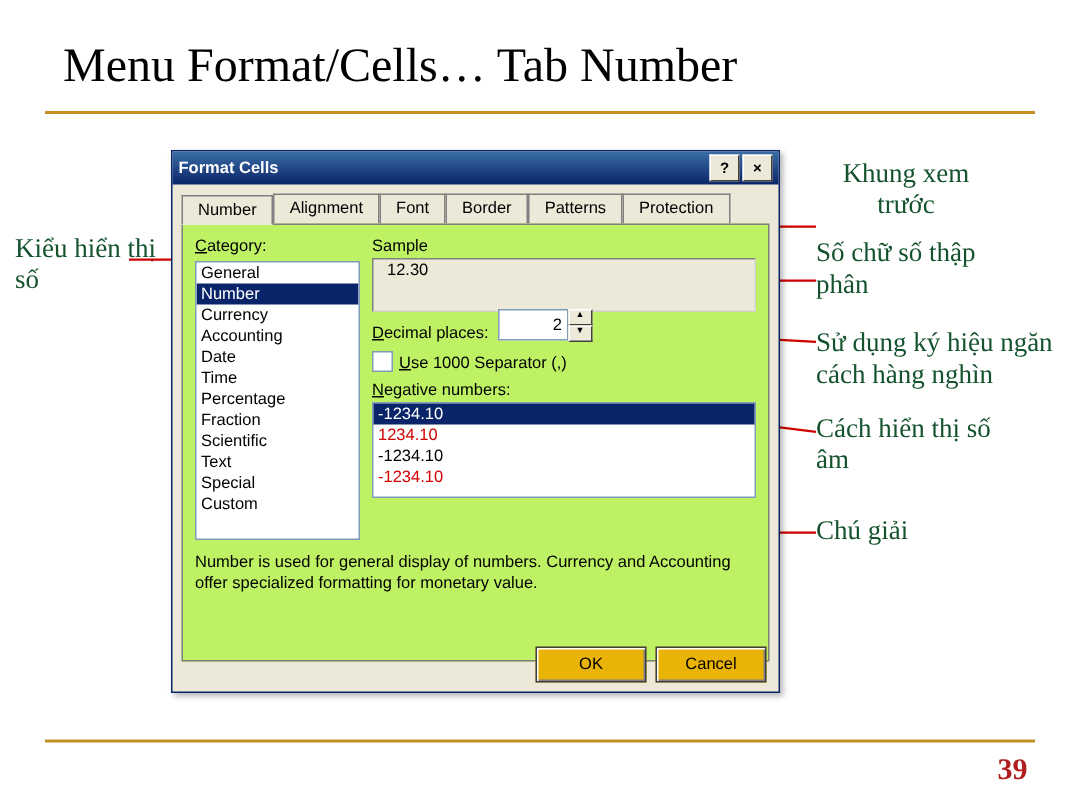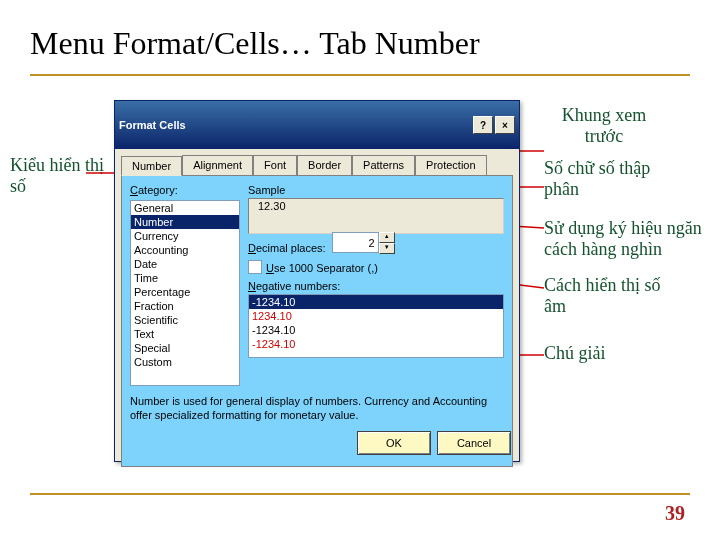--- a/index.html
+++ b/index.html
@@ -1,28 +1,28 @@
 <!DOCTYPE html>
 <html><head>
 <meta charset="utf-8">
 <style>
   body{margin:0;font-family:"Times New Roman",serif;background:#fff;width:720px;height:540px;position:relative}
   .slide{width:720px;height:540px;position:relative;box-sizing:border-box;padding:20px 30px}
-  .title{font-size:32px;color:#000;margin:5px 0 10px 0}
+  .title{font-size:32px;color:#000;margin:5px 0 10px 12px}
   .rule{height:2px;background:#c09020;margin:12px 0 0 0}
   .rule.bot{position:absolute;left:30px;right:30px;bottom:45px}
   .pagenum{position:absolute;right:35px;bottom:15px;color:#b02020;font-size:20px;font-weight:bold;font-family:"Times New Roman",serif}
   .ann{position:absolute;font-family:"Times New Roman",serif;color:#14532d;font-size:18px;line-height:1.15}
   .dlg{position:absolute;left:114px;top:100px;width:404px;height:360px;background:#ece9d8;border:1px solid #0a246a;font-family:Tahoma,sans-serif;font-size:11px;color:#000;box-shadow:2px 2px 4px rgba(0,0,0,.3)}
-  .tb{height:22px;background:linear-gradient(#3a6ea5,#0a246a);color:#fff;display:flex;align-items:center;padding:13px 4px;font-weight:bold}
+  .tb{height:22px;background:linear-gradient(#3a6ea5,#0a246a);color:#fff;display:flex;align-items:center;padding:0 4px;font-weight:bold}
   .tb .btn{width:18px;height:16px;background:#ece9d8;border:1px solid #fff;border-right-color:#404040;border-bottom-color:#404040;margin-left:2px;display:flex;align-items:center;justify-content:center;color:#000;font-family:Arial;font-size:10px;font-weight:bold}
   .tabs{display:flex;padding:6px 6px 0 6px;gap:0}
   .tab{padding:3px 10px;border:1px solid #808080;border-bottom:none;background:#ece9d8;position:relative}
   .tab.active{background:#ece9d8;border-bottom:1px solid #ece9d8;top:1px;z-index:2}
-  .tabpanel{margin:0 6px 6px 6px;border:1px solid #808080;background:#7dd3fc;height:292px;padding:8px;box-sizing:border-box;position:relative}
+  .tabpanel{margin:0 6px 6px 6px;border:1px solid #808080;background:#bef264;height:292px;padding:8px;box-sizing:border-box;position:relative}
   .lbl{font-size:11px}
   .u{text-decoration:underline}
   .catlist{position:absolute;left:8px;top:24px;width:108px;height:184px;background:#fff;border:1px solid #7f9db9;overflow:hidden}
   .catlist div{padding:0 3px;line-height:14px}
   .catlist .sel{background:#0a246a;color:#fff}
   .sample{position:absolute;left:126px;top:8px;right:8px}
   .sample .box{height:34px;border:1px solid #d4d0c8;border-top-color:#808080;border-left-color:#808080;margin-top:2px;background:#ece9d8}
   .sample .val{position:absolute;left:10px;top:16px}
   .dec{position:absolute;left:126px;top:56px;display:flex;align-items:flex-end;gap:6px}
   .spin{display:flex;align-items:stretch}
@@ -31,21 +31,21 @@
   .spin .ar div{width:14px;height:9px;background:#ece9d8;border:1px solid #fff;border-right-color:#404040;border-bottom-color:#404040;font-size:6px;text-align:center;line-height:7px}
   .chk{position:absolute;left:126px;top:84px;display:flex;align-items:flex-end;gap:4px}
   .chk .box{width:12px;height:12px;background:#fff;border:1px solid #7f9db9}
   .neglbl{position:absolute;left:126px;top:104px}
   .neglist{position:absolute;left:126px;top:118px;right:8px;height:62px;background:#fff;border:1px solid #7f9db9}
   .neglist div{padding:0 3px;line-height:14px;font-size:11px}
   .neglist .sel{background:#0a246a;color:#fff}
   .neglist .red{color:#d00000}
   .desc{position:absolute;left:8px;right:8px;top:218px;font-size:11px;line-height:1.3}
   .dlgbtns{position:absolute;right:8px;bottom:6px;display:flex;gap:6px}
-  .wbtn{width:72px;height:22px;background:#fef9c3;border:1px solid #404040;box-shadow:inset 1px 1px #fff,inset -1px -1px #808080;font-size:11px;display:flex;align-items:center;justify-content:center}
+  .wbtn{width:72px;height:22px;background:#eab308;border:1px solid #404040;box-shadow:inset 1px 1px #fff,inset -1px -1px #808080;font-size:11px;display:flex;align-items:center;justify-content:center}
   svg.arrow{position:absolute;pointer-events:none}
 </style>
 </head>
 <body>
 
 <div class="slide">
   <div class="title">Menu Format/Cells… Tab Number</div>
   <div class="rule"></div>
 
   <div class="ann" style="left:10px;top:155px;width:100px;text-align:left">Kiểu hiển thị số</div>

